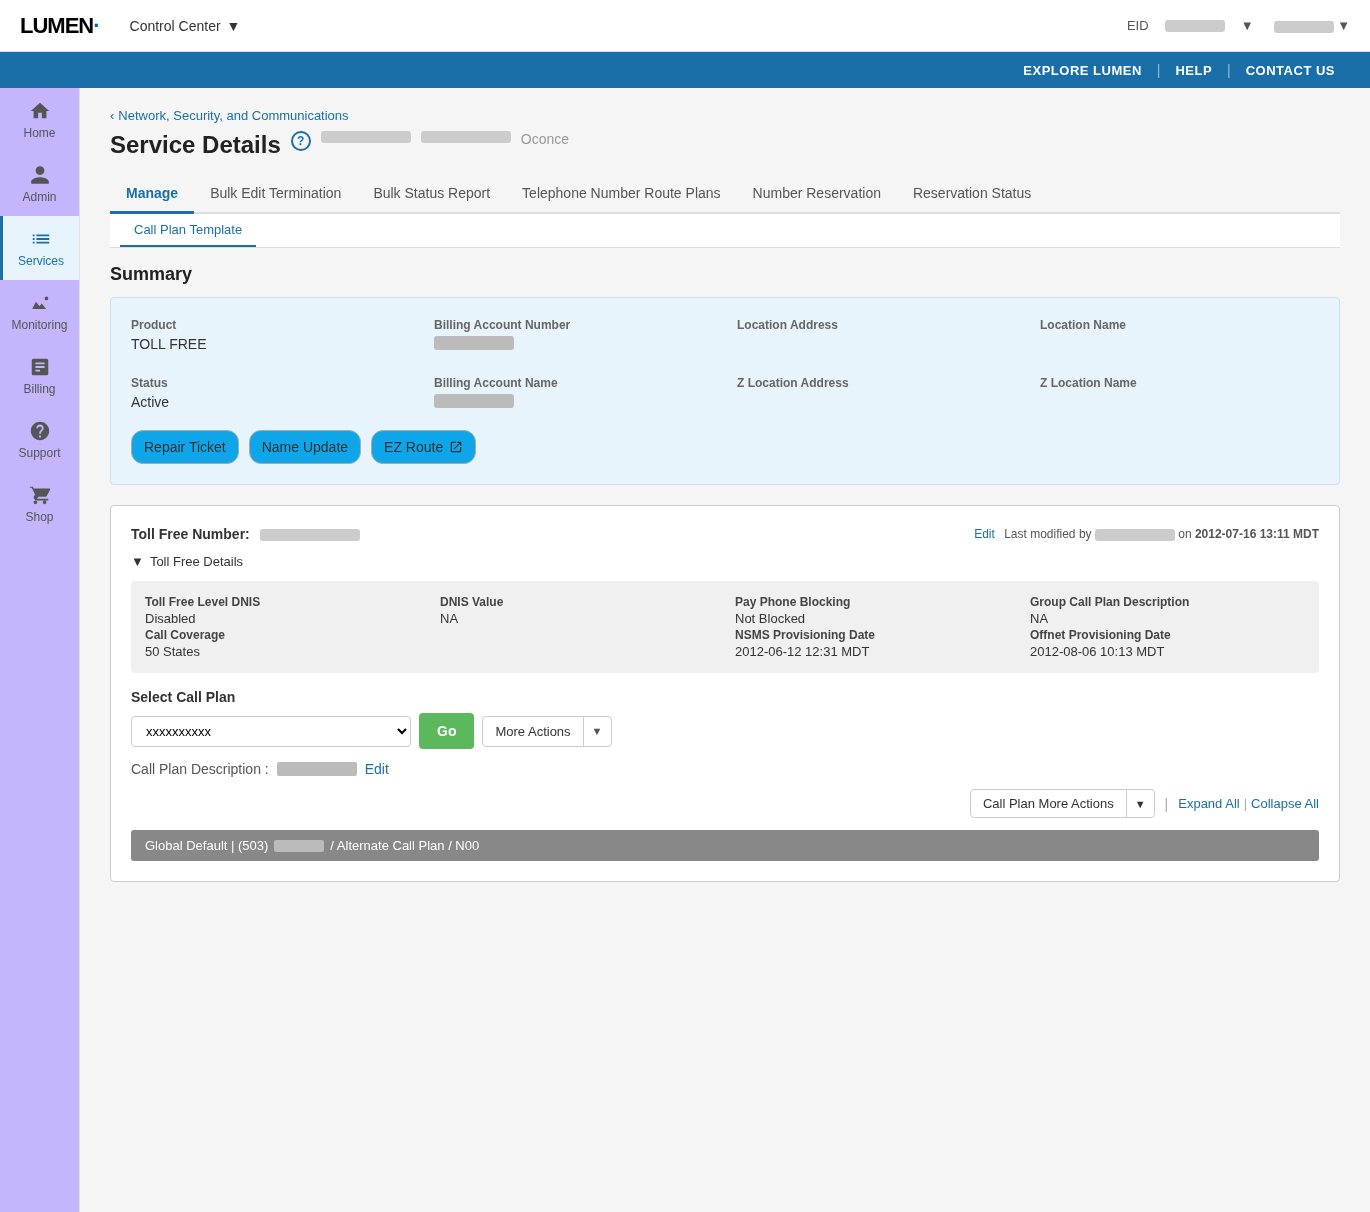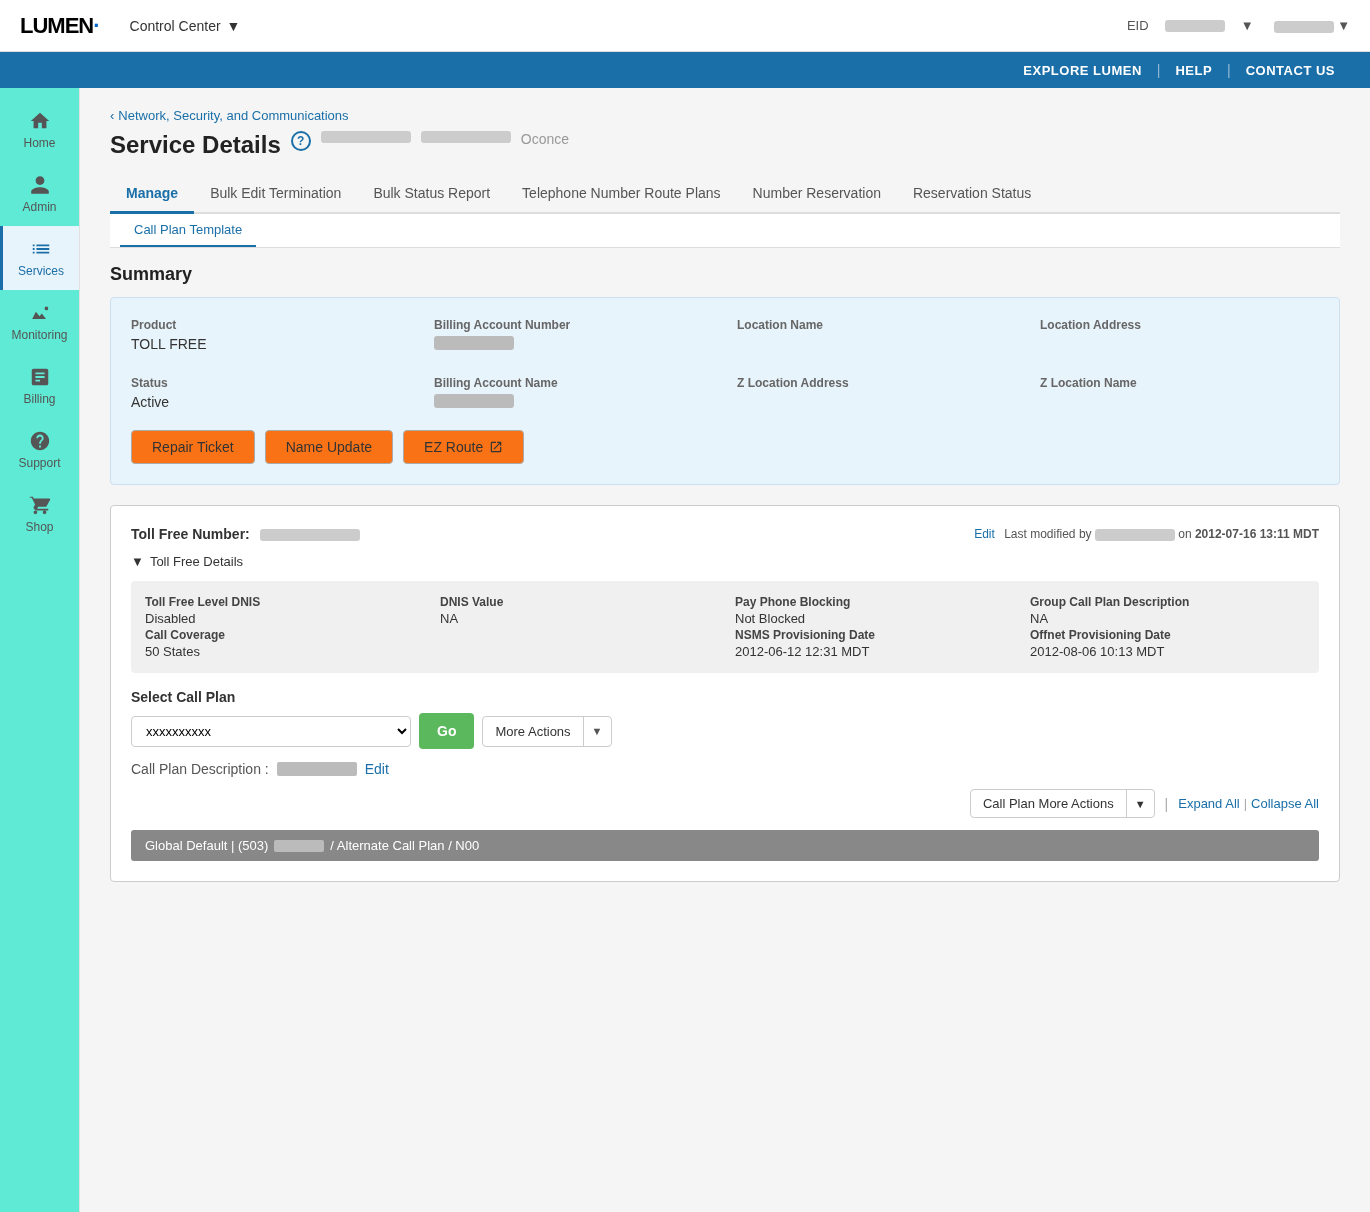--- a/index.html
+++ b/index.html
@@ -81,26 +81,25 @@
 
     
     .main-layout {
       display: flex;
       min-height: calc(100vh - 88px);
     }
 
     
     .sidebar {
       width: 80px;
-      background: #5eead4;
+      background: #c4b5fd;
       border-right: 1px solid #e0e0e0;
       display: flex;
       flex-direction: column;
       align-items: center;
-      padding-top: 10px;
     }
     .sidebar-item {
       display: flex;
       flex-direction: column;
       align-items: center;
       padding: 12px 0;
       width: 100%;
       cursor: pointer;
       gap: 4px;
       font-size: 12px;
@@ -243,24 +242,24 @@
       min-width: 80px;
       height: 14px;
     }
 
     .summary-actions {
       display: flex;
       gap: 10px;
       margin-top: 16px;
     }
     .btn-outline {
-      padding: 8px 20px;
+      padding: 8px 12px;
       border: 1px solid #aaa;
-      background: #f97316;
-      border-radius: 4px;
+      background: #0ea5e9;
+      border-radius: 12px;
       cursor: pointer;
       font-size: 14px;
       color: #333;
     }
     .btn-external {
       display: flex;
       align-items: center;
       gap: 6px;
     }
 
@@ -572,25 +571,25 @@
       <div class="summary-grid">
         <div class="summary-field">
           <label>Product</label>
           <div class="value">TOLL FREE</div>
         </div>
         <div class="summary-field">
           <label>Billing Account Number</label>
           <div class="value blurred">&nbsp;</div>
         </div>
         <div class="summary-field">
+          <label>Location Address</label>
+          <div class="value"></div>
+        </div>
+        <div class="summary-field">
           <label>Location Name</label>
-          <div class="value"></div>
-        </div>
-        <div class="summary-field">
-          <label>Location Address</label>
           <div class="value"></div>
         </div>
         <div class="summary-field">
           <label>Status</label>
           <div class="value">Active</div>
         </div>
         <div class="summary-field">
           <label>Billing Account Name</label>
           <div class="value blurred">&nbsp;</div>
         </div>

